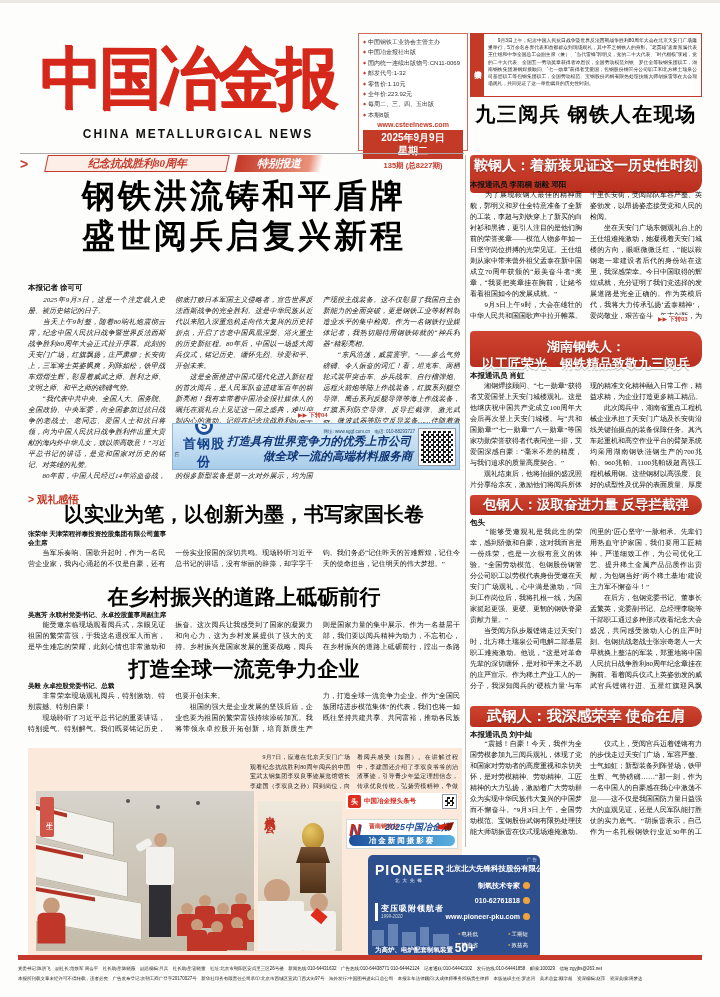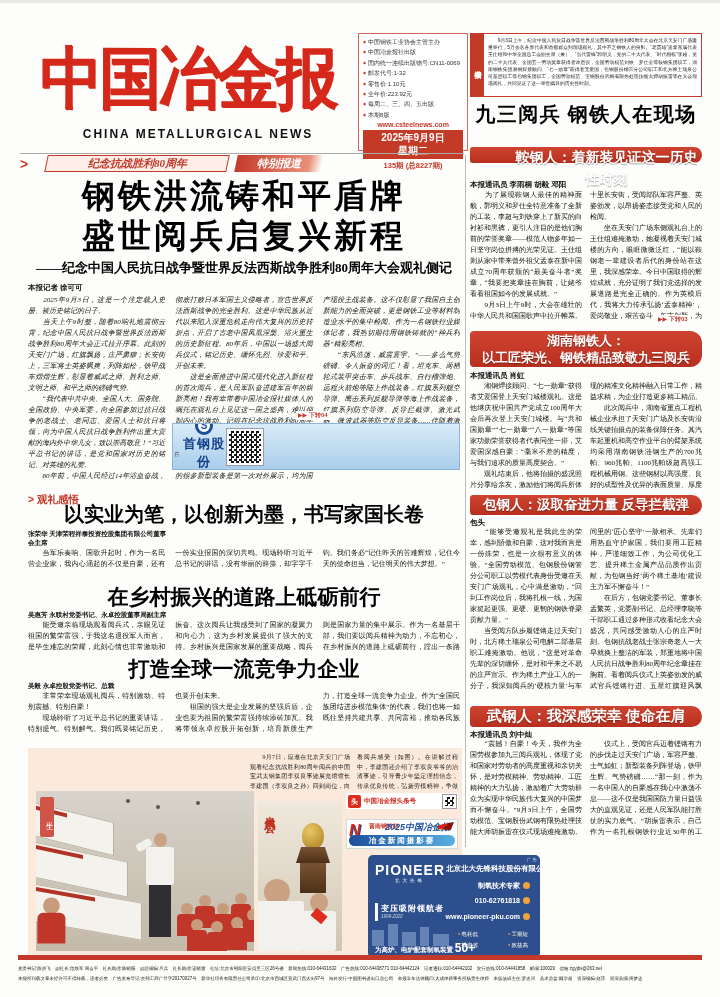--- a/index.html
+++ b/index.html
@@ -136,22 +136,22 @@
     background:linear-gradient(135deg,#d2281a 50%,#8a1408 50%); clip-path:polygon(0 40%,100% 0,80% 100%,0 90%); }
   .ct-bar { position:absolute; left:2px; bottom:2px; right:2px; height:11px; border-radius:6px;
     background:linear-gradient(90deg,#1d4f9c,#58b0e0); color:#fff; font-size:7.5px; font-weight:bold;
     text-align:center; line-height:11px; letter-spacing:2px; }
 
   
   .vrule { left:465px; top:152px; height:692px; border-left:1px solid #bbb; }
   .rbanner { left:470px; width:232px; background:linear-gradient(180deg,#cf4430,#b92f1e);
     color:#fff; font-weight:900; text-align:center; border-radius:4px 12px 12px 4px;
     text-shadow:0 1px 1px rgba(0,0,0,.35); }
-  .rb1 { top:144px; height:16px; font-size:14px; line-height:22px;padding-left:41px; }
-  .rb2 { top:328px; height:36px; font-size:13px; line-height:17px; padding-top:1px; white-space:pre-line; }
+  .rb1 { top:152px; height:38px; font-size:14px; line-height:22px; }
+  .rb2 { top:328px; height:36px; font-size:13px; line-height:17px; padding-top:7px; white-space:pre-line; }
   .rb3 { top:492px; height:20px; font-size:13.5px; line-height:20px; }
   .rb4 { top:703px; height:21px; font-size:15px; line-height:21px; }
   .rbody { left:470px; width:232px; column-count:2; column-gap:8px; }
 
   
   .pioneer { left:368px; top:852px; width:172px; height:103px; background:#2e4f8e;
     border-radius:5px; overflow:hidden; color:#fff; }
   .pio-adlab { position:absolute; right:3px; top:2px; font-size:4.5px; color:#cdd8ee; }
   .pio-logo { position:absolute; left:7px; top:7px; font-size:14px; font-weight:900; letter-spacing:1px; }
   .pio-logo small { display:block; font-size:4.5px; letter-spacing:3px; color:#bcd; text-align:center; }
@@ -238,36 +238,40 @@
 
   <div class="abs toprule"></div>
   <div class="abs vrule"></div>
 
   <div class="abs mark-gt sans">&gt;</div>
   <div class="abs ribbon"><span>纪念抗战胜利80周年</span></div>
   <div class="abs badge"><span>特别报道</span></div>
 
   <div class="abs h1l">钢铁洪流铸和平盾牌</div>
   <div class="abs h1l h1l2">盛世阅兵启复兴新程</div>
-  <div class="abs sub">——纪念中国人民抗日战争暨世界反法西斯战争胜利80周年大会观礼侧记</div>
   <div class="abs byline lead-byline sans">本报记者 徐可可</div>
   <div class="abs colbody lead-body">　　2025年9月3日，这是一个注定载入史册、被历史铭记的日子。
 　　当天上午9时整，随着80响礼炮震彻云霄，纪念中国人民抗日战争暨世界反法西斯战争胜利80周年大会正式拉开序幕。此刻的天安门广场，红旗飘扬，庄严肃穆；长安街上，三军将士英姿飒爽，列阵如松，铁甲战车熠熠生辉，彰显着威武之师、胜利之师、文明之师、和平之师的磅礴气势。
 　　“我代表中共中央、全国人大、国务院、全国政协、中央军委，向全国参加过抗日战争的老战士、老同志、爱国人士和抗日将领，向为中国人民抗日战争胜利作出重大贡献的海内外中华儿女，致以崇高敬意！”习近平总书记的讲话，是党和国家对历史的铭记、对英雄的礼赞。
 　　80年前，中国人民经过14年浴血奋战，彻底打败日本军国主义侵略者，宣告世界反法西斯战争的完全胜利。这是中华民族从近代以来陷入深重危机走向伟大复兴的历史转折点，开启了古老中国凤凰涅槃、浴火重生的历史新征程。80年后，中国以一场盛大阅兵仪式，铭记历史、缅怀先烈、珍爱和平、开创未来。
 　　这是全面推进中国式现代化进入新征程的首次阅兵，是人民军队奋进建军百年的崭新亮相！我有幸带着中国冶金报社媒体人的嘱托在观礼台上见证这一国之盛典，难以抑制内心的激动。记得在纪念抗战胜利80周年新闻中心，央视军事频道记者问我最关注什么，我脱口而出，“飞机，坦克，导弹！”先进的武器装备是军队现代化的重要标志，是国家安全和民族复兴的重要支撑。这次亮相的很多新型装备是第一次对外展示，均为国产现役主战装备。这不仅彰显了我国自主创新能力的全面突破，更是钢铁工业等材料制造业水平的集中检阅。作为一名钢铁行业媒体记者，我热切期待用钢铁铸就的“神兵利器”精彩亮相。
 　　“东风浩荡，威震寰宇。”——多么气势磅礴、令人振奋的词汇！看，坦克车、两栖轮式装甲突击车、步兵战车、自行榴弹炮、远程火箭炮等陆上作战装备，红旗系列舰空导弹、鹰击系列反舰导弹等海上作战装备，红旗系列防空导弹、反导拦截弹、激光武器、微波武器等防空反导装备……伴随着激昂雄壮的军乐声，仪仗方队、徒步方队、战旗方队、装备方队依次通过天安门广场，蔚为壮观如一条钢铁巨龙。“陆上猛虎，海上蛟龙。”“长缨在手，敢缚苍龙。”……</div>
   <div class="abs jump lead-jump sans">▶▶ 下转04</div>
 
   <div class="abs sgad sans">
     <div class="adlab-v">广告</div>
     <div class="sg-logo">
       <div class="sg-ring">S</div>
       <div class="sg-name">首钢股份</div>
       <div class="sg-code">股票代码 000959</div>
+    </div>
+    <div class="sg-mid">
+      <div class="sg-contact">网址: www.sggf.com.cn　电话: 010-88293727</div>
+      <div class="sg-l1">打造具有世界竞争力的优秀上市公司</div>
+      <div class="sg-l2">做全球一流的高端材料服务商</div>
     </div>
     <div class="qr sg-qr"></div>
   </div>
 
   <div class="abs sec-marker sans"><span>&gt;</span> <span>观礼感悟</span></div>
 
   <div class="abs h2" style="top:498px; font-size:20px;">以实业为笔，以创新为墨，书写家国长卷</div>
   <div class="abs author sans" style="left:28px; top:526px; width:140px;">张荣华 天津荣程祥泰投资控股集团有限公司董事会主席</div>
   <div class="abs colbody" style="left:28px; top:545px; width:432px; height:32px; column-count:3; column-gap:10px;">　　当军乐奏响、国歌升起时，作为一名民营企业家，我内心涌起的不仅是自豪，还有一份实业报国的深切共鸣。现场聆听习近平总书记的讲话，没有华丽的辞藻，却字字千钧。我们务必“记住昨天的苦难辉煌，记住今天的使命担当，记住明天的伟大梦想。”
 　　“中华民族伟大复兴势不可挡！”习近平总书记的讲话给出了答案，现场的受阅装备与“钢铁森林”更给出了启示。实业的“根”，在“专精特新”里；实业的“魂”，在“自主创新”里；实业是国家的根基所在！80年的风雨兼程，中国用“发展速度”证明了“奋斗的力量”；下一个80年，我们要让企业发展与国家繁荣同频共振，以实业为笔，以创新为墨，书写家国长卷，为推进中国式现代化作出新的更大贡献。</div>

